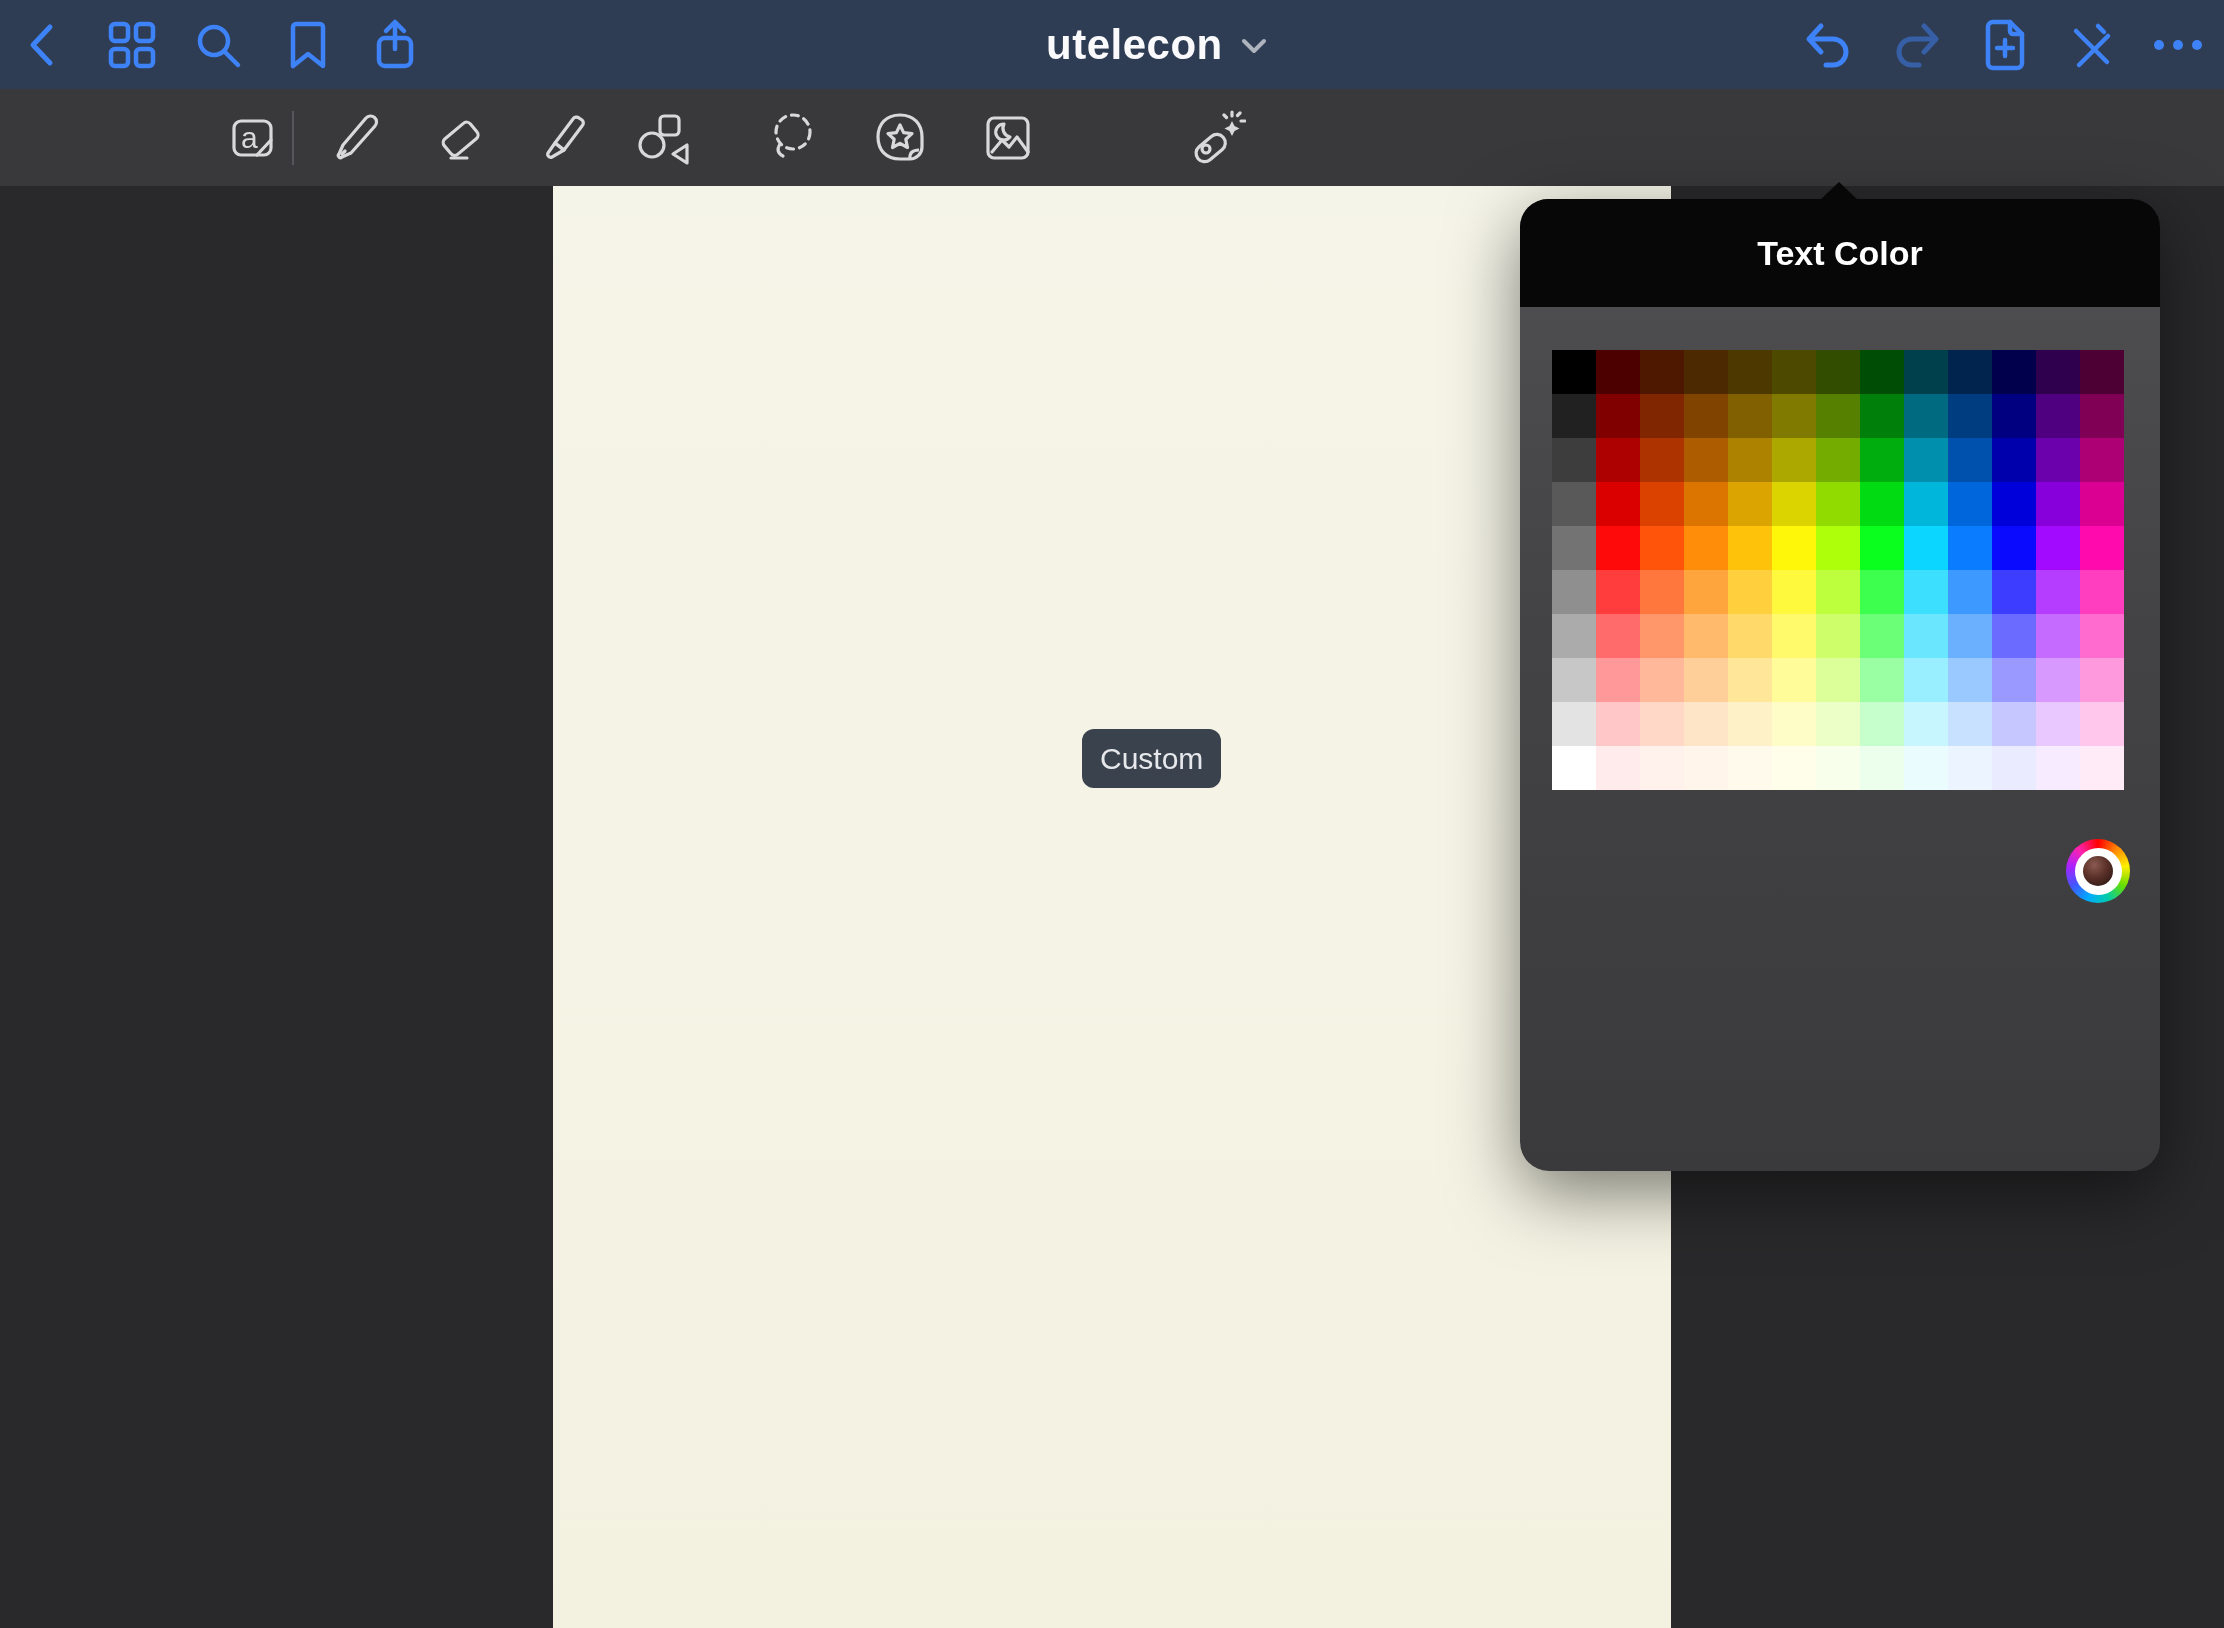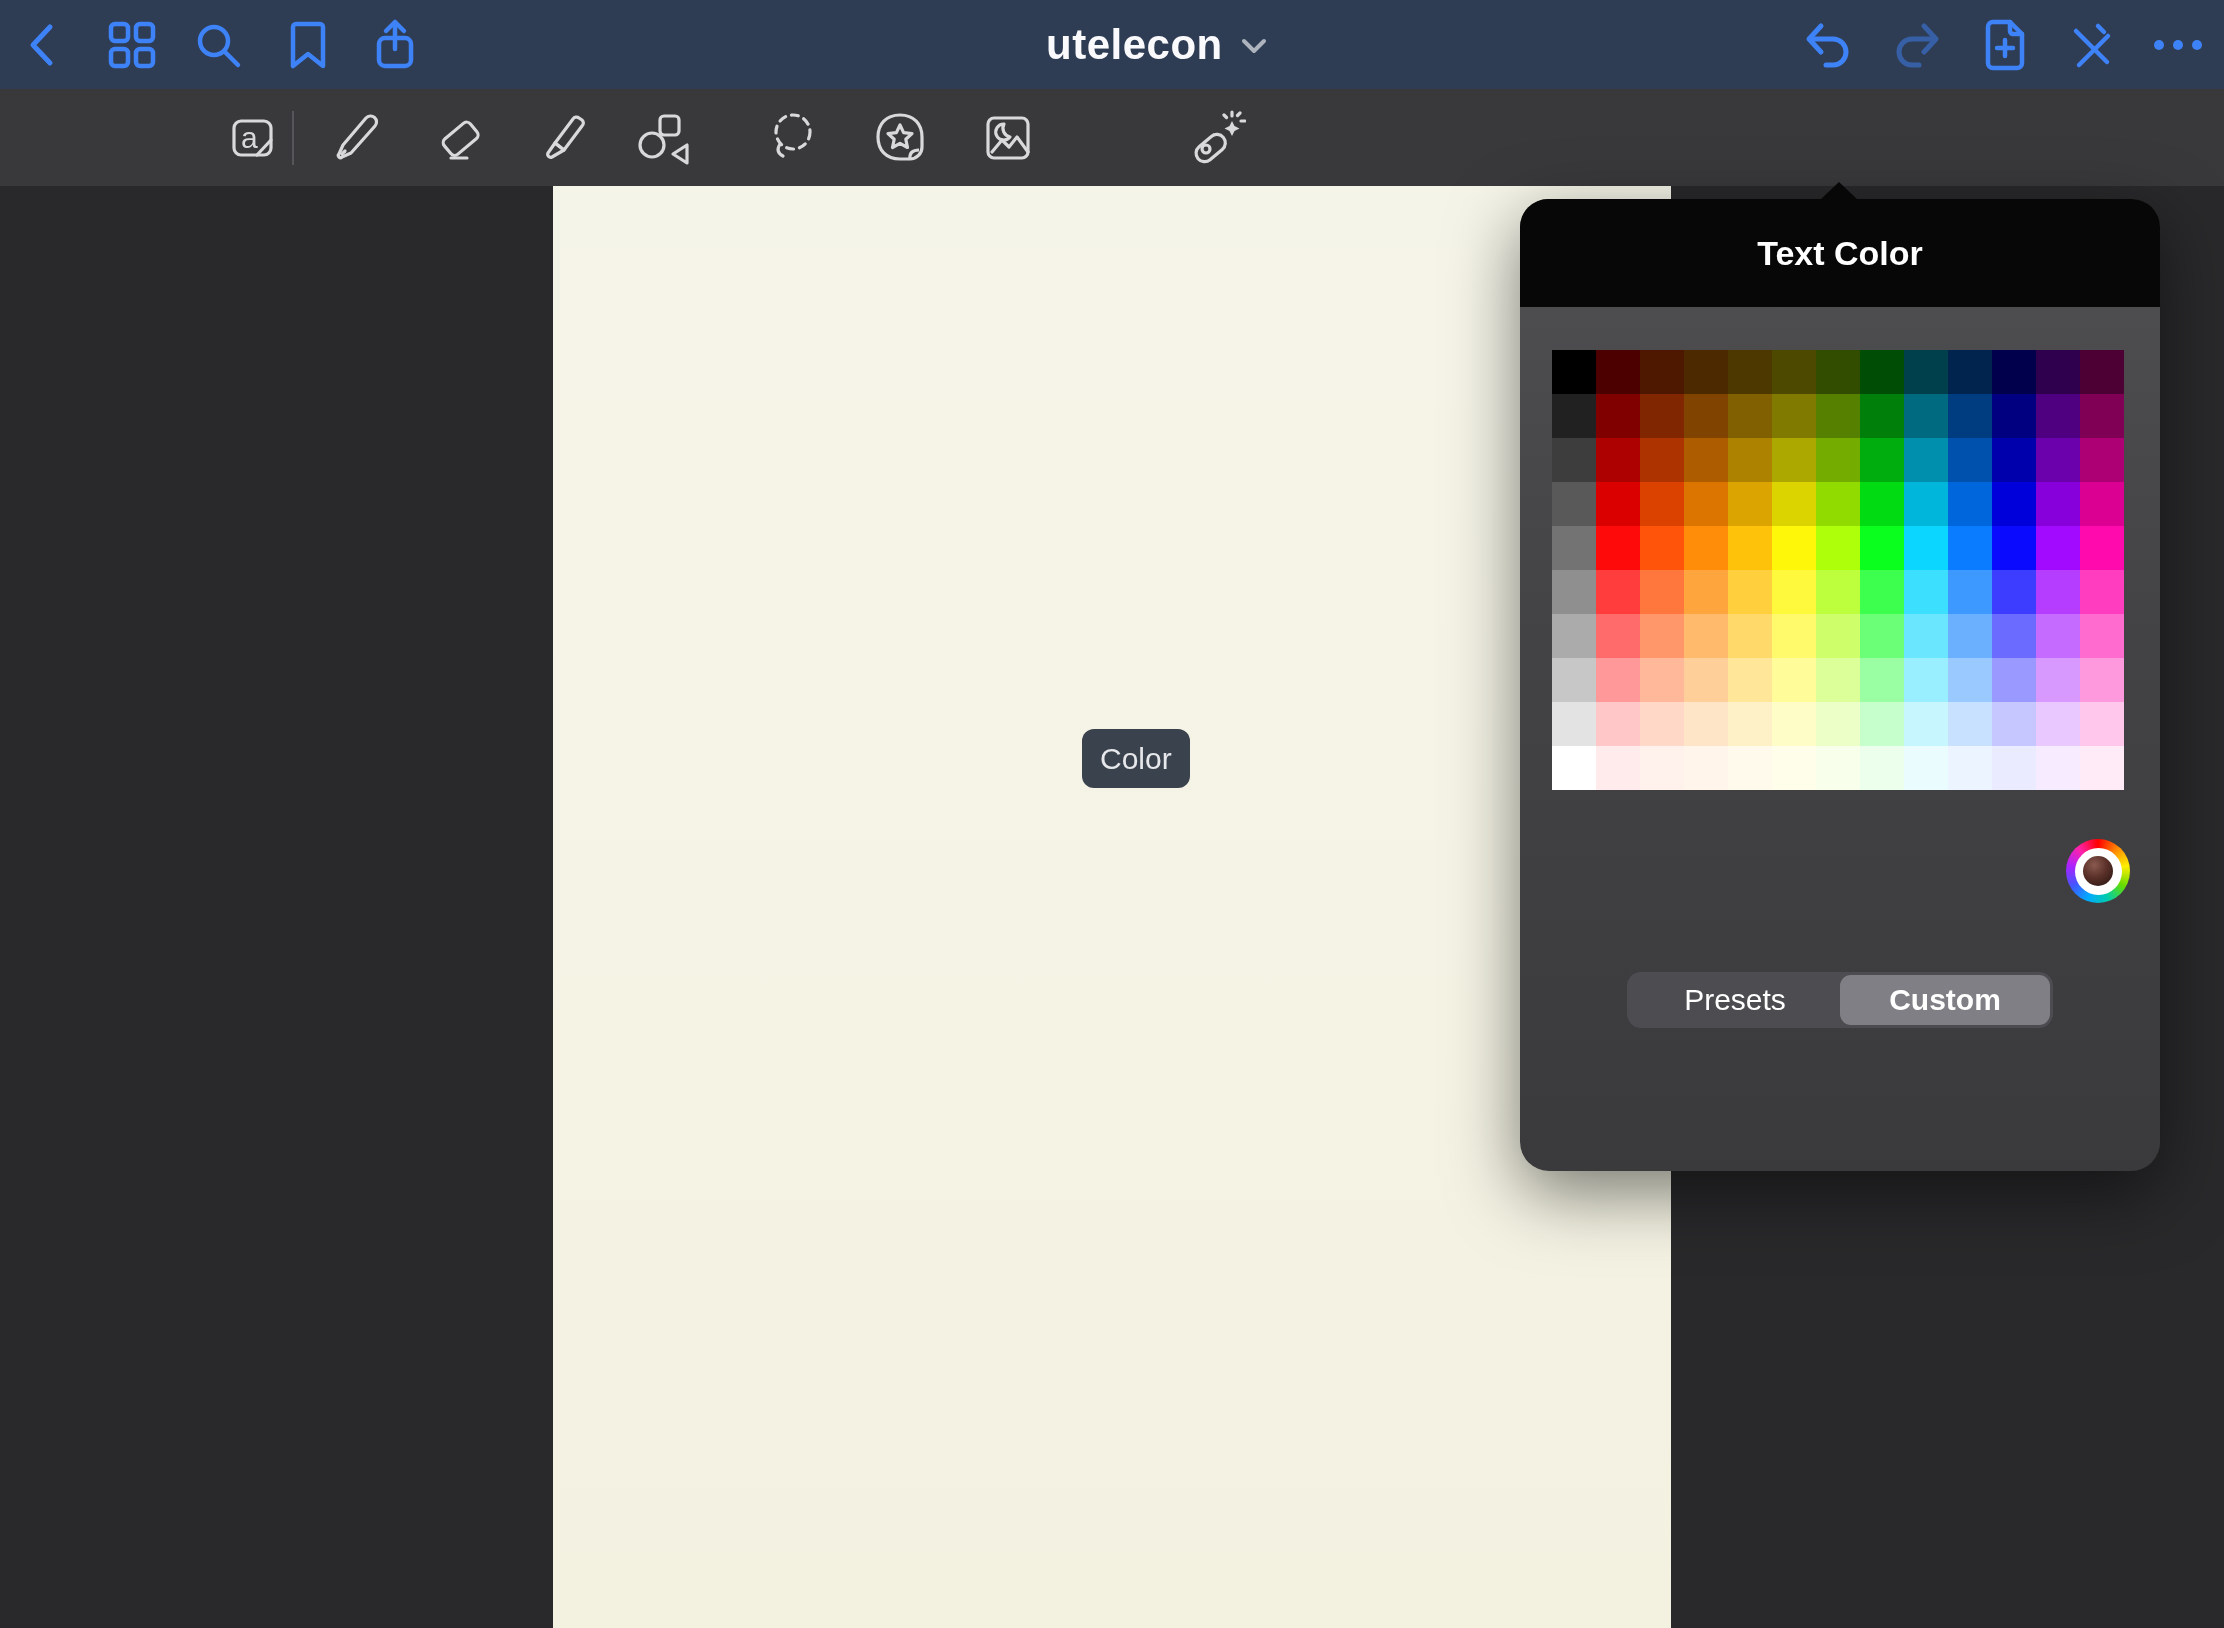--- a/index.html
+++ b/index.html
@@ -268,21 +268,21 @@
           <rect x="6" y="12" width="44" height="42" rx="7" stroke="currentColor" stroke-width="3.2"></rect>
           <text x="18" y="45" font-size="32" font-weight="bold" fill="currentColor" font-family="Liberation Sans, sans-serif">T</text>
           <path d="M51 4 c-4.5 0 -7 3.4 -7 6.6 0 5.4 5.4 8.6 9.5 12 4.1 -3.4 9.5 -6.6 9.5 -12 0 -3.2 -2.5 -6.6 -7 -6.6 -2.1 0 -3.6 1 -4.5 2.2 -0.9 -1.2 -2.4 -2.2 -4.5 -2.2 z" fill="#2BB9EE" stroke="#39393B" stroke-width="3"></path>
         </svg>
     </div>
   </div>
 
   <div class="canvas-area">
     <div class="paper">
       <div class="text-object">
-        <span>Color</span>
+        <span>Custom</span>
       </div>
     </div>
   </div>
 
   <div class="popup">
     <div class="popup-arrow"></div>
     <div class="popup-header">
       <span class="popup-title">Text Color</span>
     </div>
 
@@ -418,19 +418,15 @@
         <div class="cell" style="background: rgb(247, 235, 255);"></div>
         <div class="cell" style="background: rgb(255, 235, 248);"></div>
       </div>
 
     <div class="wheel">
       <div class="inner">
           <div class="core"></div>
         </div>
     </div>
 
-    <div class="segmented">
-      <div class="segment">Presets</div>
-      <div class="segment selected">Custom</div>
-    </div>
   </div>
 
 </div>
 
 </body></html>

